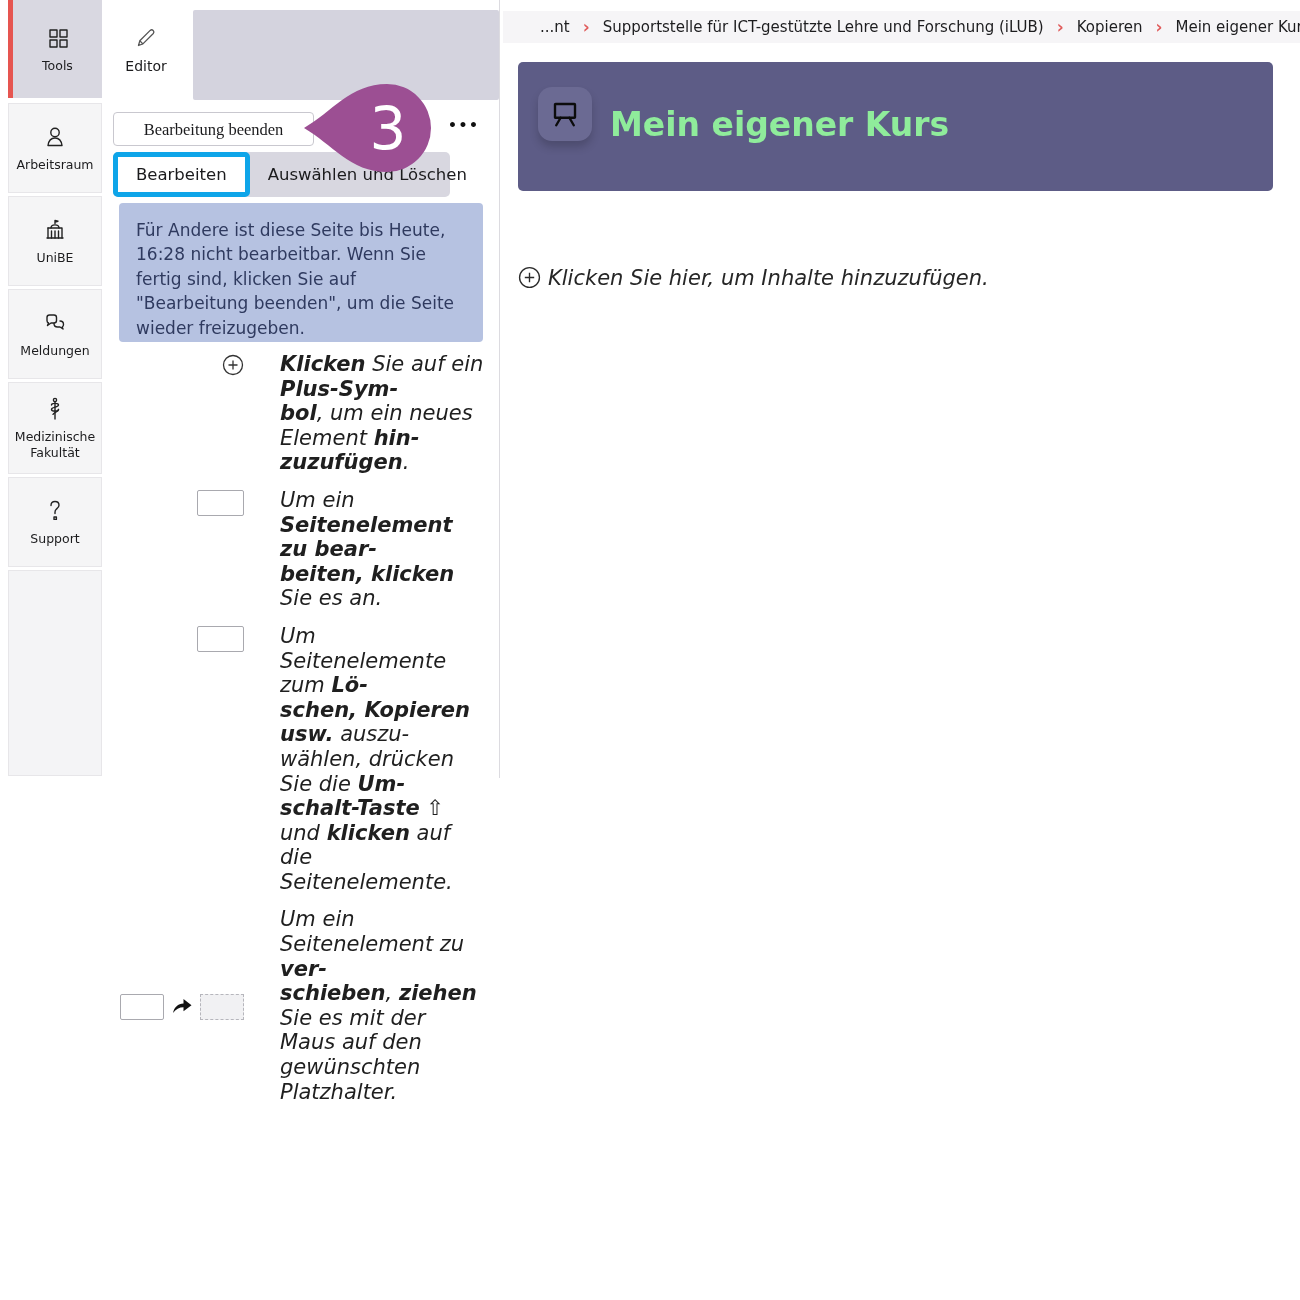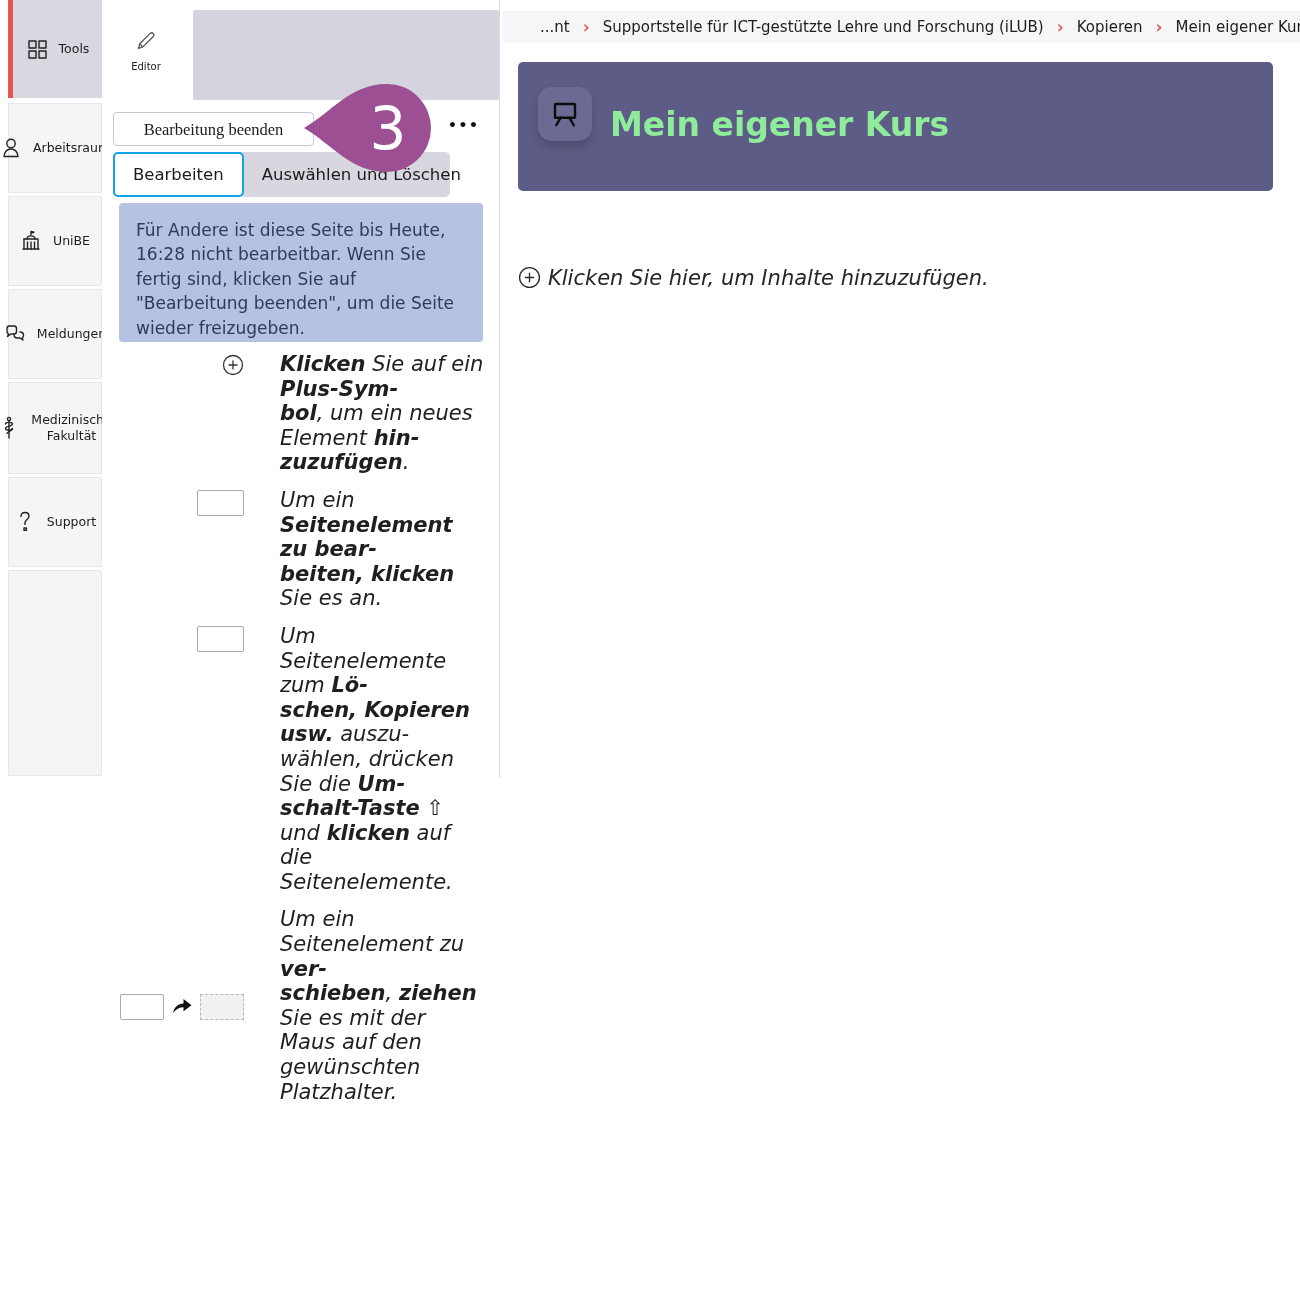--- a/index.html
+++ b/index.html
@@ -3,53 +3,53 @@
 <meta charset="utf-8">
 <style>
   * { margin:0; padding:0; box-sizing:border-box; }
   html,body { background:#ffffff; }
   body { font-family:"DejaVu Sans","Liberation Sans",sans-serif; color:#1f1f1f; }
   .stage { position:relative; width:1300px; height:1300px; background:#fff; overflow:hidden; }
 
   
   .sidebar { position:absolute; left:8px; top:0; width:94px; height:778px; }
   .sb-item { width:94px; height:90px; margin-bottom:3px; background:#f5f5f6;
-             border:1px solid #e7e6e9; display:flex; flex-direction:row;
+             border:1px solid #e7e6e9; display:flex; flex-direction:column;
              align-items:center; justify-content:center; gap:7px; cursor:pointer; }
   .sb-item.active { height:98px; background:#d9d8e1; border:none;
                     border-left:5px solid #e65550; margin-bottom:5px; }
   .sb-item.tall { height:92px; }
   .sb-label { font-size:12.5px; color:#1c1c1e; text-align:center; line-height:1.25; padding:0 2px; }
   .sb-icon { width:26px; height:26px; display:block; }
   .sb-icon svg { width:26px; height:26px; stroke:#222; fill:none; stroke-width:1.4; stroke-linecap:round; stroke-linejoin:round; }
   .sb-filler { width:94px; height:206px; background:#f4f4f6; border:1px solid #e7e6e9; }
 
   
   .editor-panel { position:absolute; left:102px; top:0; width:398px; height:778px;
                   background:#fff; border-right:1px solid #dcdbe0; }
   .editor-tab { position:absolute; left:0; top:0; width:88px; height:100px; background:#fff;
                 display:flex; flex-direction:column; align-items:center; justify-content:center;
                 gap:8px; cursor:pointer; }
   .editor-tab svg { width:24px; height:24px; stroke:#555; fill:none; stroke-width:1.3; stroke-linejoin:round; }
-  .editor-tab-label { font-size:10px; color:#1c1c1e; }
+  .editor-tab-label { font-size:14px; color:#1c1c1e; }
   .tabbar-rest { position:absolute; left:91px; top:10px; width:306px; height:90px;
                  background:#d4d3de; border-radius:2px; }
 
   .finish-btn { position:absolute; left:11px; top:112px; width:201px; height:34px;
                 background:#fff; border:1px solid #c9c8cf; border-radius:4px;
                 font-size:16.5px; color:#1b1b1d; text-align:center; line-height:31px;
                 cursor:pointer; font-family:Liberation Serif, serif; }
   .more-dots { position:absolute; left:346px; top:117px; font-size:14px; font-weight:bold;
                letter-spacing:1.5px; color:#111; cursor:pointer; }
 
   .mode-tabs { position:absolute; left:11px; top:152px; width:337px; height:45px;
                background:#d8d7e0; border-radius:5px; display:flex; align-items:stretch; }
   .mode-tab { font-size:16.5px; color:#1b1b1d; display:flex; align-items:center;
               justify-content:center; padding:0 18px; cursor:pointer; white-space:nowrap; }
-  .mode-tab.active { background:#fff; border:2px solid #0ea5e9; border-radius:5px; }
+  .mode-tab.active { background:#fff; border:5px solid #0ea5e9; border-radius:5px; }
 
   .notice-box { position:absolute; left:17px; top:203px; width:364px; height:139px;
                 background:#b6c2e1; border-radius:4px; padding:15px 17px;
                 font-size:17px; line-height:24.4px; color:#2f3a5f; }
 
   .help-list { position:absolute; left:18px; top:352px; width:366px; }
   .help-row { display:flex; margin-bottom:13px; }
   .help-icon-cell { width:124px; flex:none; display:flex; justify-content:flex-end;
                     align-items:flex-start; gap:6px; padding-top:2px; }
   .help-icon-cell.demo-move { justify-content:flex-start; align-items:center; }

